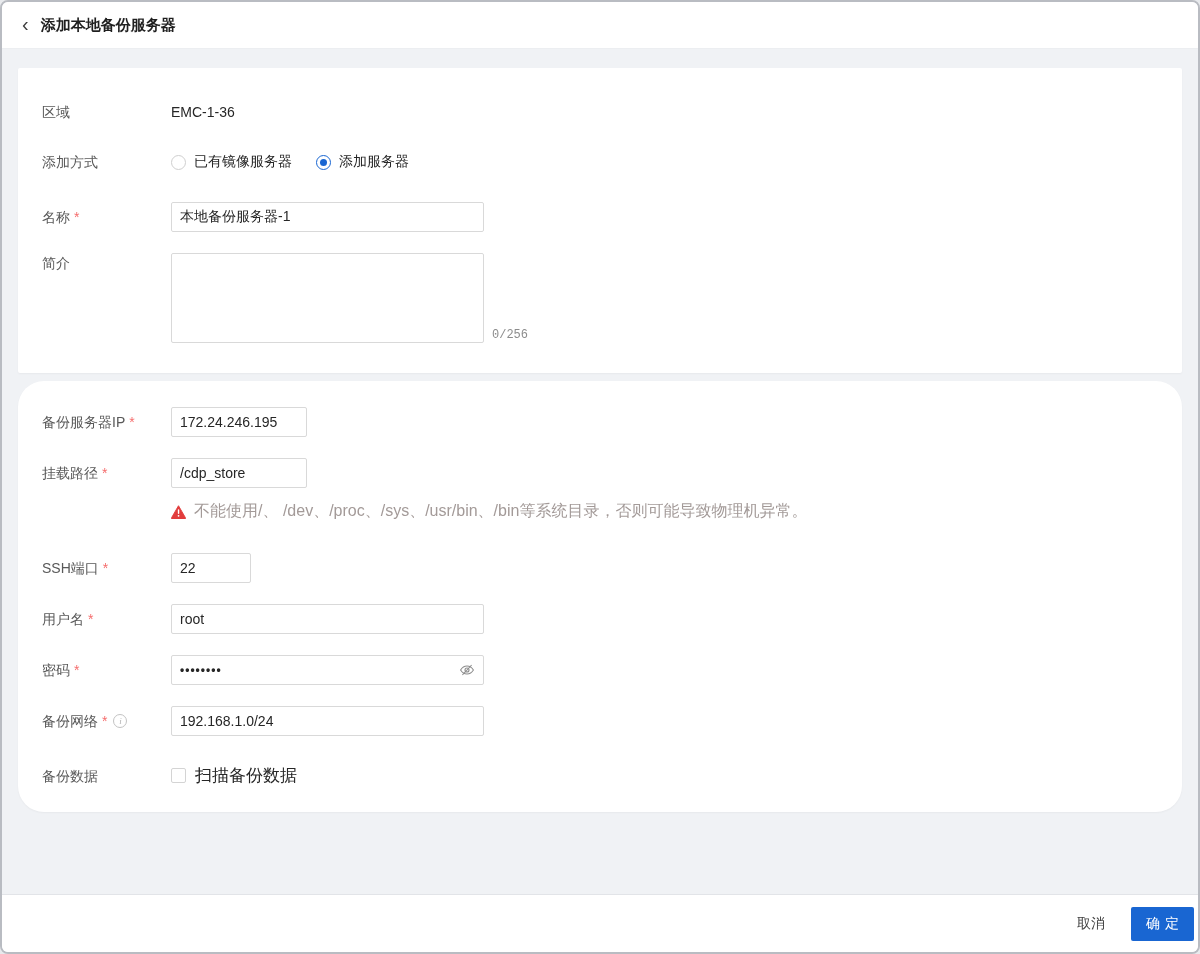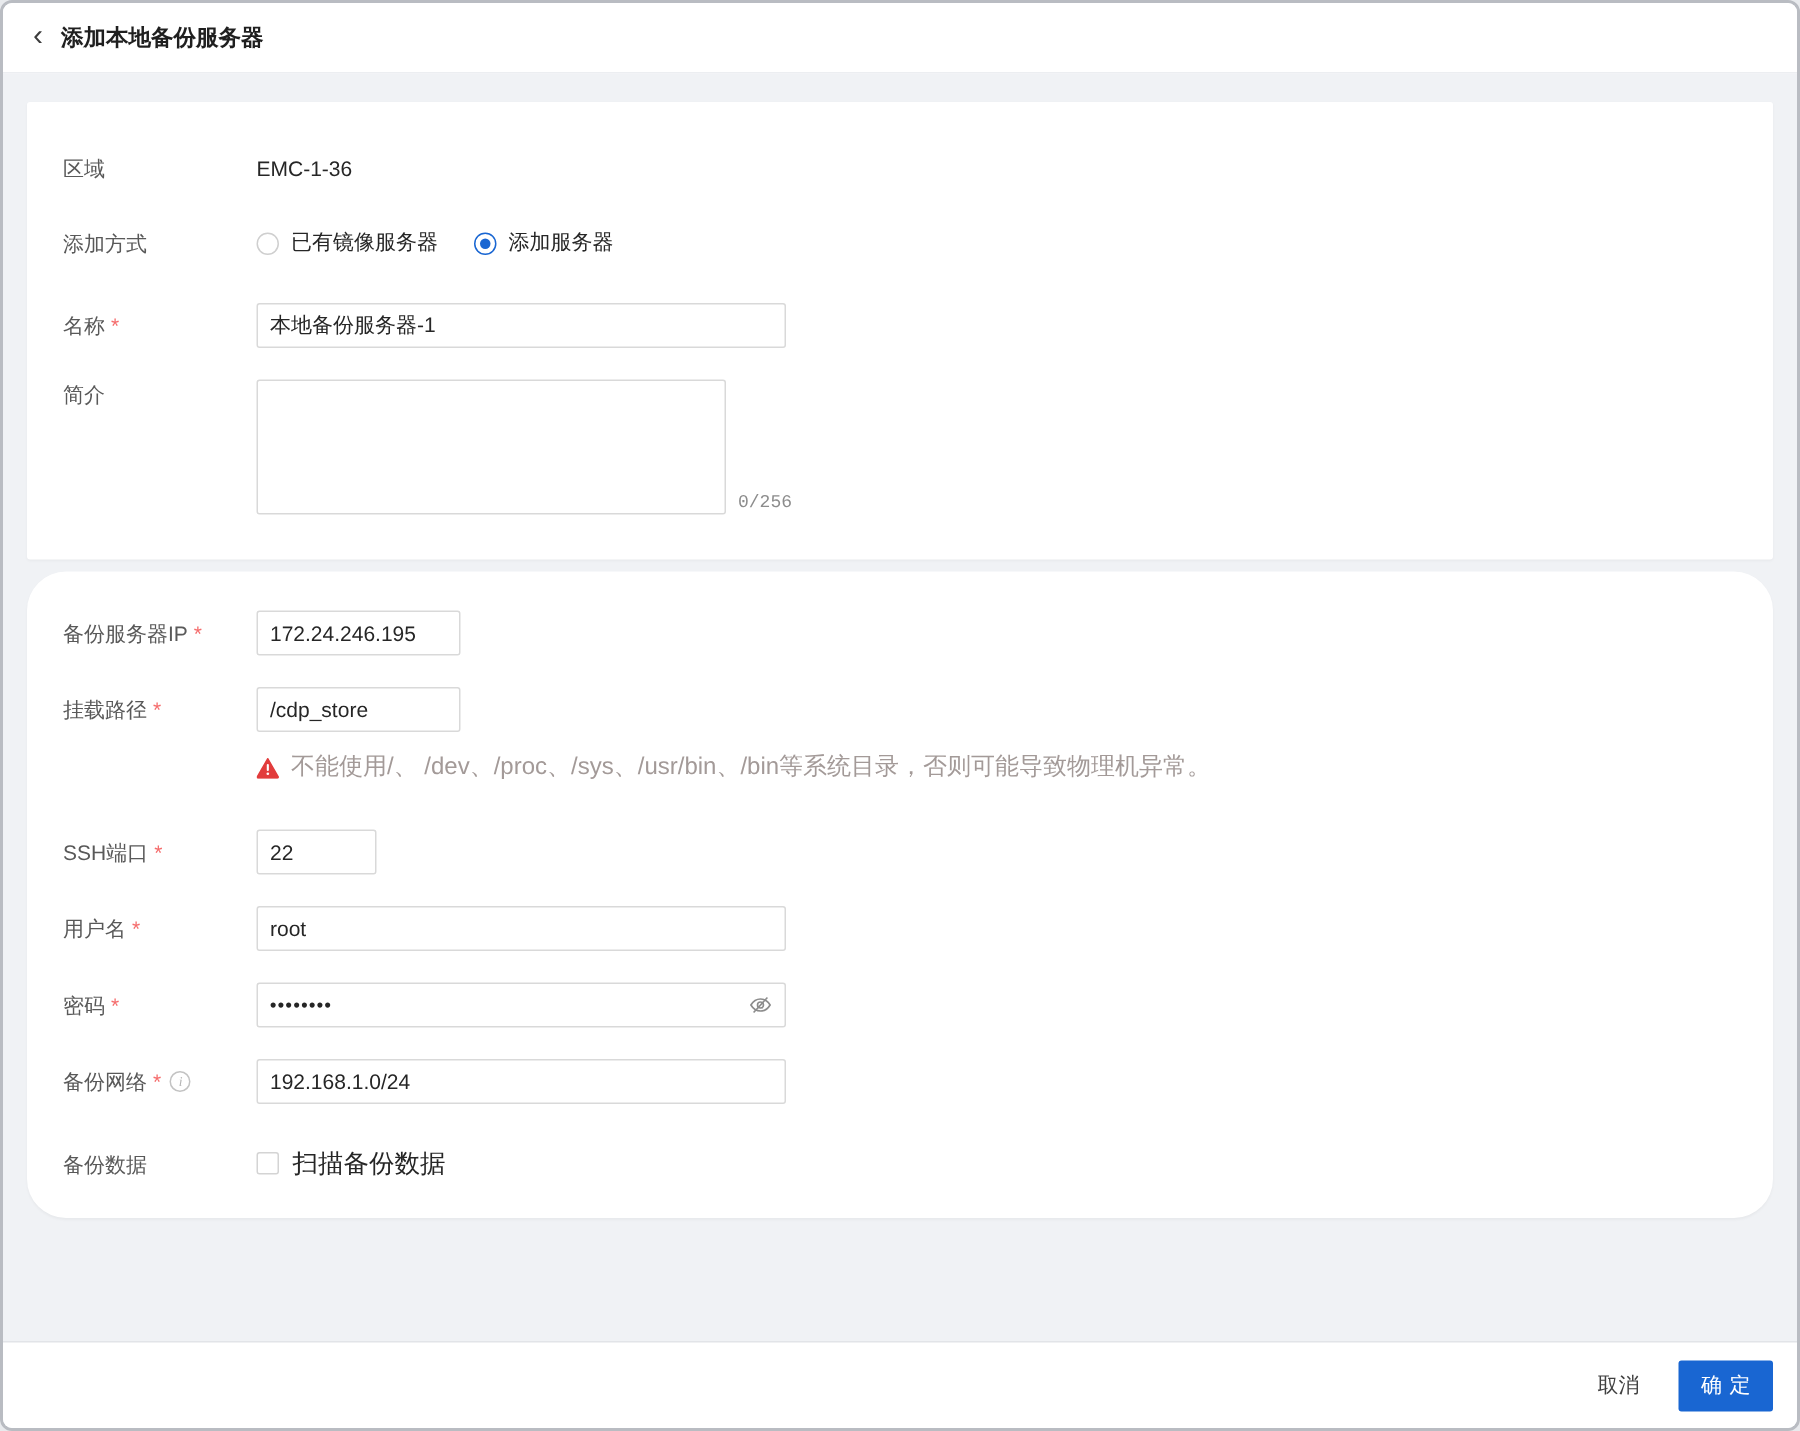--- a/index.html
+++ b/index.html
@@ -81,21 +81,21 @@
     height: 30px;
     border: 1px solid #d9d9d9;
     border-radius: 2px;
     padding: 0 8px;
     font-size: 14px;
     color: #262626;
     background: #fff;
     outline: none;
     font-family: "Liberation Sans", "DejaVu Sans", sans-serif;
   }
-  .w-wide { width: 353px; }
+  .w-wide { width: 313px; }
   .w-mid  { width: 136px; }
   .w-small{ width: 80px; }
 
   .textarea-wrap { display: flex; align-items: flex-end; }
   textarea.desc-textarea {
     width: 313px; height: 90px;
     border: 1px solid #d9d9d9;
     border-radius: 2px;
     padding: 6px 8px;
     font-size: 14px;
@@ -172,21 +172,21 @@
   
   .page-footer {
     position: absolute;
     left: 0; right: 0; bottom: 0;
     height: 58px;
     background: #ffffff;
     border-top: 1px solid #e2e4e8;
     display: flex;
     align-items: center;
     justify-content: flex-end;
-    padding-right: 16px;
+    padding-right: 4px;
     gap: 26px;
   }
   .cancel-btn {
     font-size: 14px;
     color: #404040;
     background: none;
     border: none;
     cursor: pointer;
     font-family: inherit;
   }

